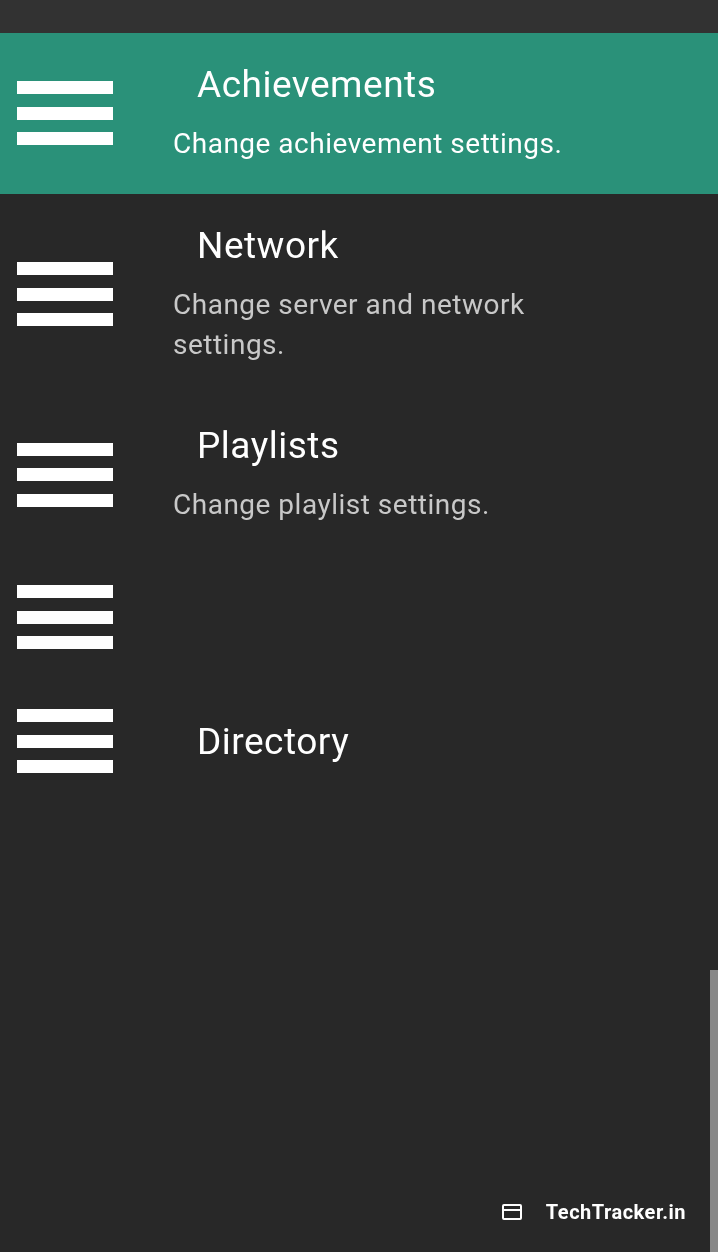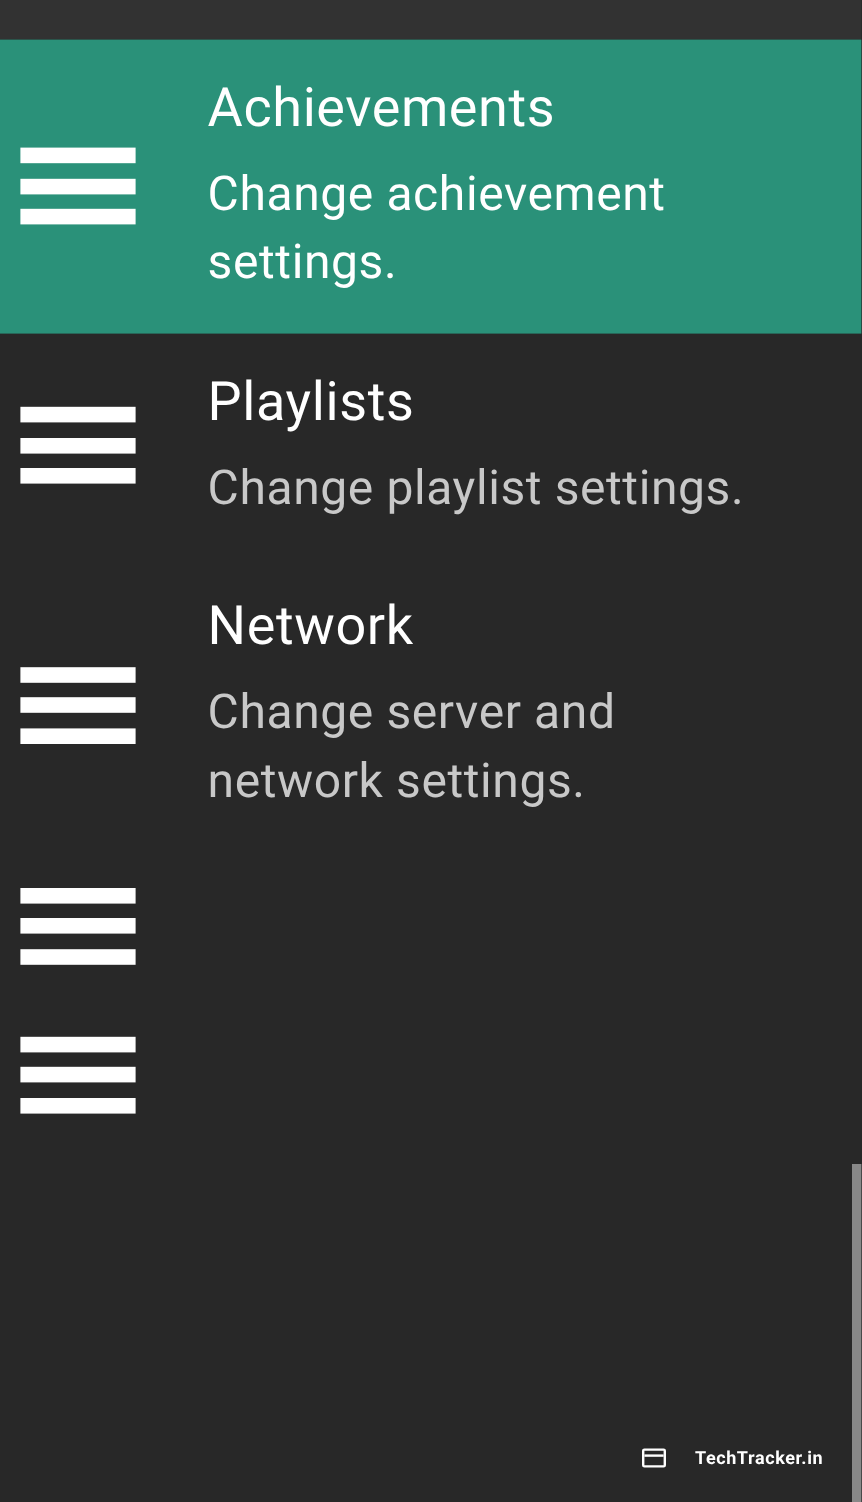--- a/index.html
+++ b/index.html
@@ -48,30 +48,31 @@
       width: 100%;
     }
     .item-text {
       flex: 1;
       display: flex;
       flex-direction: column;
       gap: 18px;
       padding-right: 60px;
     }
     .item-title {
-      font-size: 45px;
+      font-size: 37px;
       font-weight: 400;
       letter-spacing: 0.5px;
       color: #ffffff;
+      margin-left: 24px;
     }
     .settings-item.selected .item-title {
       color: #ffffff;
     }
     .item-description {
-      font-size: 40px;
+      font-size: 28px;
       font-weight: 400;
       line-height: 1.42;
       color: #c8c8c8;
       letter-spacing: 0.5px;
     }
     .settings-item.selected .item-description {
       color: #ffffff;
     }
     .scrollbar-track {
       position: absolute;
@@ -82,21 +83,21 @@
       background: #888888;
     }
     .watermark {
       position: absolute;
       bottom: 28px;
       right: 32px;
       display: flex;
       align-items: center;
       gap: 24px;
       color: #ffffff;
-      font-size: 15px;
+      font-size: 20px;
       font-weight: 700;
       letter-spacing: 0.5px;
     }
     .watermark-icon {
       width: 20px;
       height: 16px;
       border: 2px solid #ffffff;
       border-radius: 2px;
       position: relative;
     }
@@ -129,54 +130,55 @@
     </div>
   </div>
 
   <div class="settings-item">
     <div class="icon-hamburger">
       <div class="bar"></div>
       <div class="bar"></div>
       <div class="bar"></div>
     </div>
     <div class="item-text">
-      <div class="item-title">Playlists</div>
-      <div class="item-description">Change playlist settings.</div>
+      <div class="item-title">Network</div>
+      <div class="item-description">Change server and network settings.</div>
     </div>
   </div>
 
   <div class="settings-item">
     <div class="icon-hamburger">
       <div class="bar"></div>
       <div class="bar"></div>
       <div class="bar"></div>
     </div>
     <div class="item-text">
-      <div class="item-title">Network</div>
-      <div class="item-description">Change server and network settings.</div>
+      <div class="item-title">Playlists</div>
+      <div class="item-description">Change playlist settings.</div>
     </div>
   </div>
 
   <div class="settings-item">
     <div class="icon-hamburger">
       <div class="bar"></div>
       <div class="bar"></div>
       <div class="bar"></div>
     </div>
     <div class="item-text">
     </div>
   </div>
 
   <div class="settings-item">
     <div class="icon-hamburger">
       <div class="bar"></div>
       <div class="bar"></div>
       <div class="bar"></div>
     </div>
     <div class="item-text">
+      <div class="item-title">Directory</div>
     </div>
   </div>
 
 </div>
 
 <div class="scrollbar-track"></div>
 
 <div class="watermark">
   <div class="watermark-icon"></div>
   <span>TechTracker.in</span>

